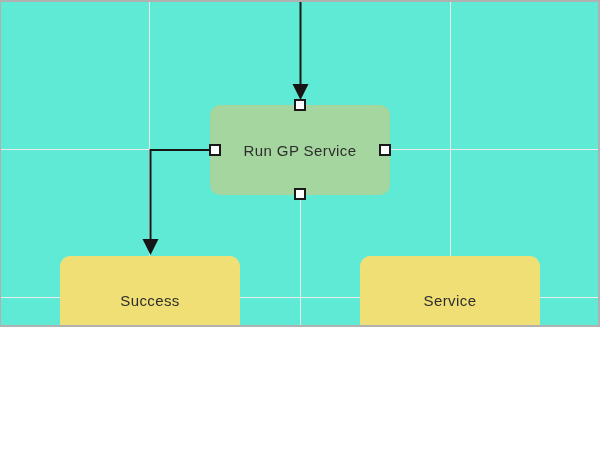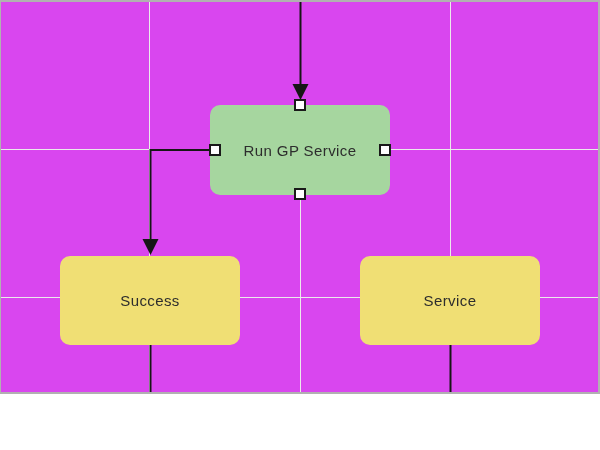--- a/index.html
+++ b/index.html
@@ -1,19 +1,19 @@
 <!DOCTYPE html>
 <html><head>
 <meta charset="utf-8">
 <style>
   html,body{margin:0;padding:0;background:#ffffff;}
   .canvas{
     position:relative;
-    width:600px;height:394px;
-    background:#d946ef;
+    width:600px;height:327px;
+    background:#5eead4;
     overflow:hidden;
     font-family:"Liberation Sans", sans-serif;
   }
   .canvas::after{
     content:"";
     position:absolute;inset:0;
     border:2px solid #b1b1b1;
     border-left-width:1px;
     pointer-events:none;
   }

